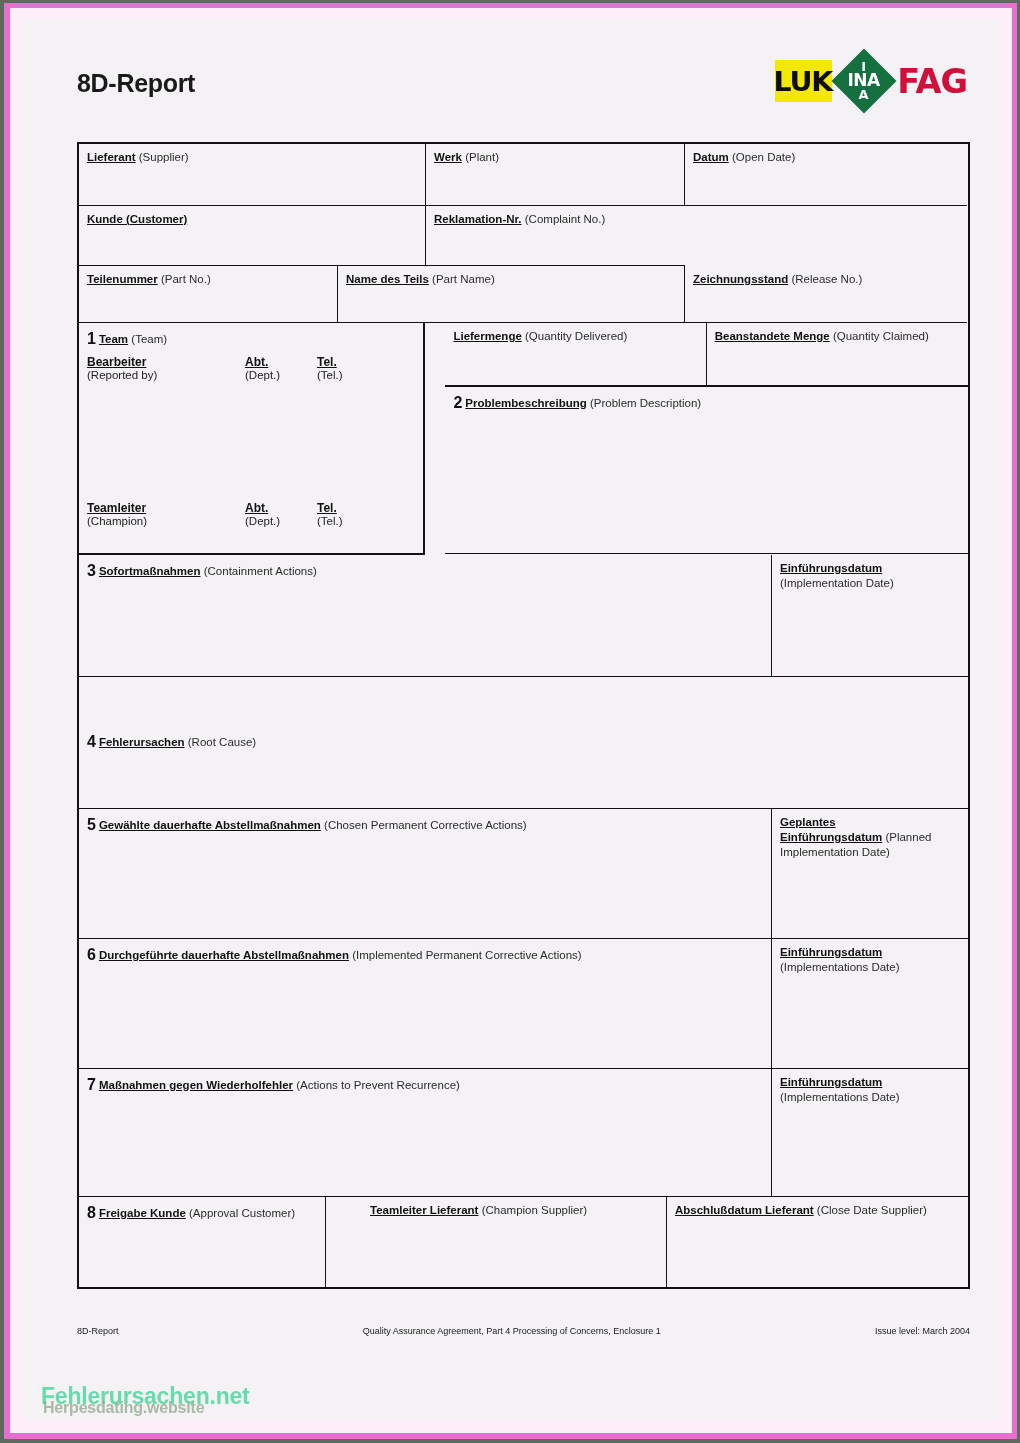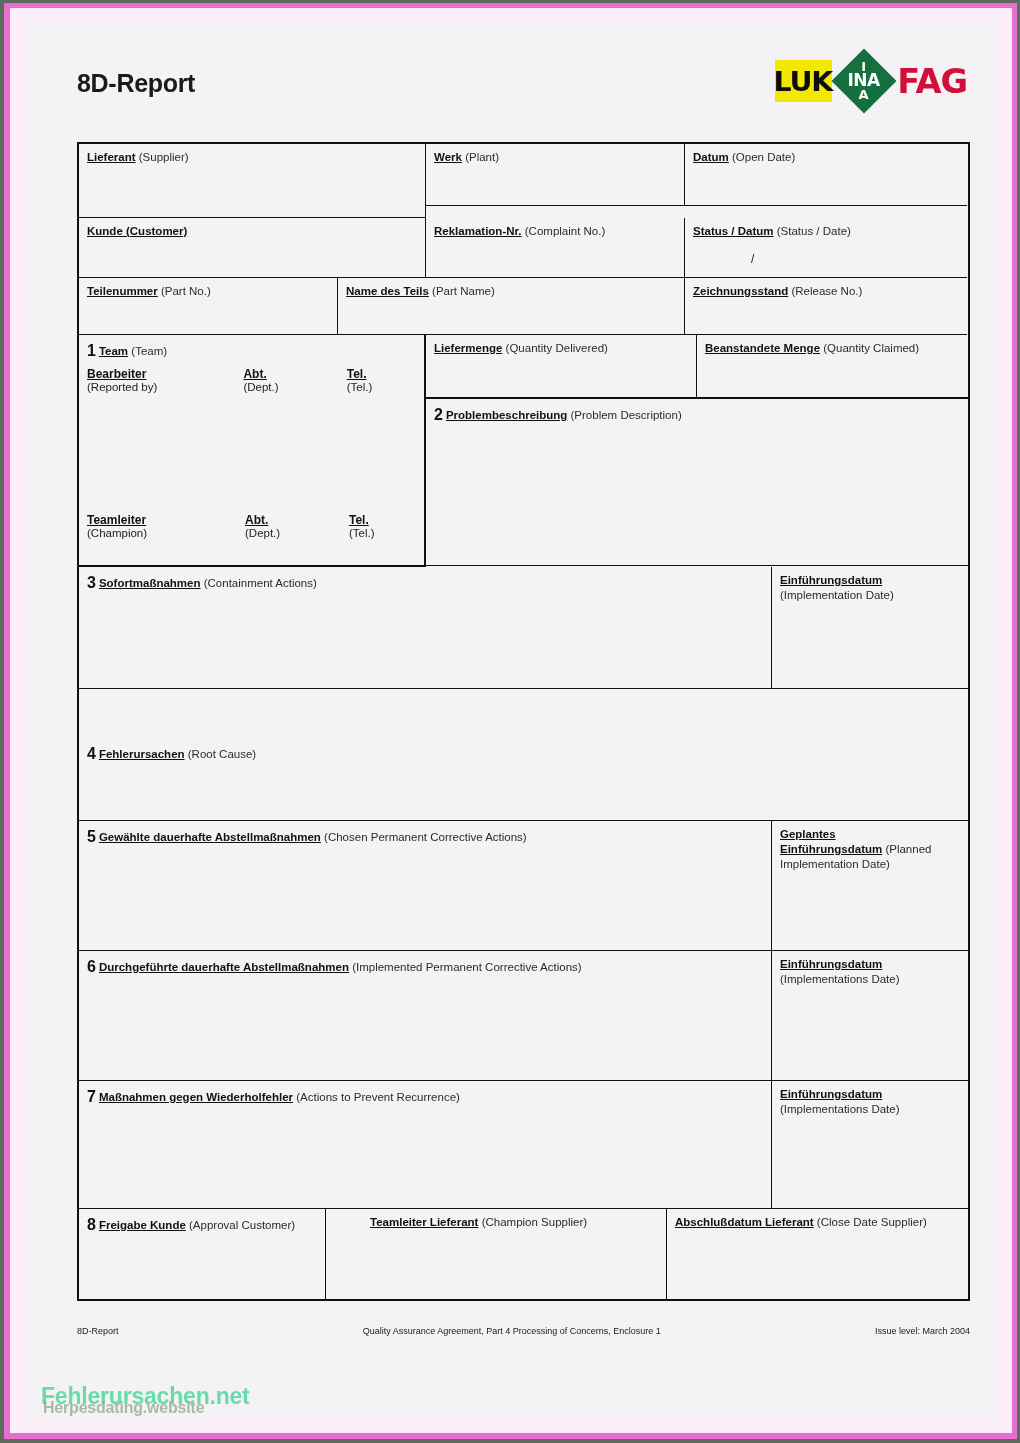--- a/index.html
+++ b/index.html
@@ -157,42 +157,42 @@
   
   .band2 { display: flex; }
   .team-box {
     width: 347px;
     border-right: 2.5px solid #111;
     border-bottom: 2.5px solid #111;
     padding: 6px 8px 0 8px;
     position: relative;
     height: 232px;
   }
-  .right-col { width: 543.5px; }
+  .right-col { width: 543.5px; padding-left: 20px; }
   .qty-row { display: flex; border-bottom: 2.5px solid #111; }
   .qty-cell {
     width: 50%;
     padding: 6px 8px;
     height: 62px;
     border-right: 1.2px solid #111;
   }
   .qty-cell:last-child { border-right: none; }
   .prob-cell {
     padding: 6px 8px;
     height: 167px;
     border-bottom: 1.2px solid #111;
   }
 
   .team-line {
     display: flex;
     margin-top: 6px;
   }
   .team-line .f1 { width: 158px; }
   .team-line .f2 { width: 72px; }
-  .team-line .f3 { width: 70px; margin-left: 32px; }
+  .team-line .f3 { width: 70px; }
   .team-line .head { font-size: 12px; font-weight: bold; text-decoration: underline; color:#111; }
   .team-line .sub  { font-size: 11.5px; color: #222; }
   .team-leader { position: absolute; left: 8px; top: 172px; }
 
   
   .sec { display: flex; border-bottom: 1.2px solid #111; }
   .sec:last-of-type { border-bottom: none; }
   .sec .main {
     flex: 1;
     padding: 6px 8px;
@@ -275,46 +275,41 @@
           <div class="l3">A</div>
         </div>
       </div>
       <div class="logo-fag">FAG</div>
     </div>
   </div>
 
   <div class="form">
 
     <div class="row">
-      <div class="cell c1" style="height:74px">
+      <div class="cell c1" style="height:62px">
         <div class="lbl"><b>Lieferant</b>
           <span class="en">(Supplier)</span></div>
       </div>
       <div class="cell c2" style="height:62px">
         <div class="lbl"><b>Werk</b>
           <span class="en">(Plant)</span></div>
       </div>
       <div class="cell c3" style="height:62px">
         <div class="lbl"><b>Datum</b>
           <span class="en">(Open Date)</span></div>
       </div>
     </div>
 
     <div class="row">
       <div class="cell c1" style="height:60px">
         <div class="lbl"><b>Kunde (Customer)</b></div>
       </div>
       <div class="cell c2" style="height:60px">
         <div class="lbl"><b>Reklamation-Nr.</b>
           <span class="en">(Complaint No.)</span></div>
-      </div>
-      <div class="cell c3" style="height:60px">
-        <div class="lbl"><b>Status / Datum</b>
-          <span class="en">(Status / Date)</span></div>
-        <div class="slash">/</div>
       </div>
     </div>
 
     <div class="row">
       <div class="cell c2" style="height:57px">
         <div class="lbl"><b>Teilenummer</b>
           <span class="en">(Part No.)</span></div>
       </div>
       <div class="cell c1" style="height:57px">
         <div class="lbl"><b>Name des Teils</b>

